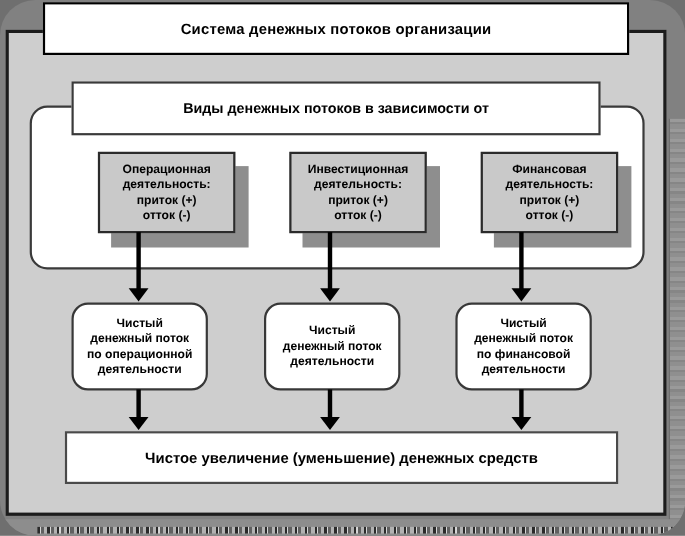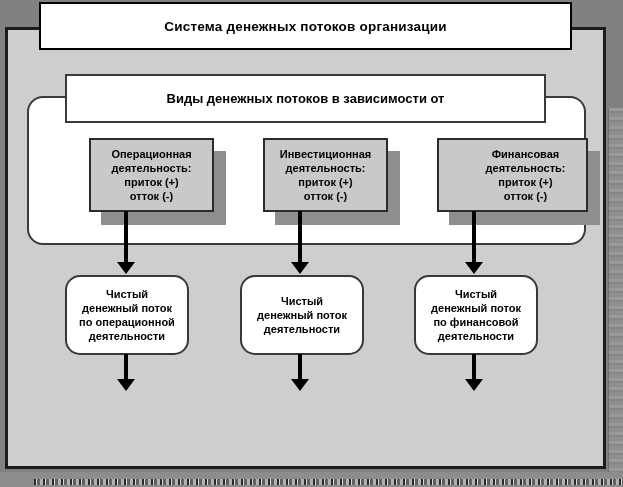--- a/index.html
+++ b/index.html
@@ -7,20 +7,21 @@
     font-family:"Liberation Sans","DejaVu Sans",sans-serif;
     background:#6f6f6f;
   }
   .page{
     position:relative;
     width:623px;height:487px;
     overflow:hidden;
     background:var(--outer_bg,#818181);
     font-weight:bold;
     color:var(--text,#000000);
+    border-radius:32px;
   }
   
   .noise-right{
     position:absolute;right:0;top:108px;width:14px;bottom:0;
     background:
       repeating-linear-gradient(180deg,#9a9a9a 0 3px,#868686 3px 5px,#8f8f8f 5px 9px);
     border-left:1px solid #6d6d6d;
   }
   .noise-bottom{
     position:absolute;left:0;right:0;bottom:0;height:15px;
@@ -64,21 +65,21 @@
     position:absolute;top:138px;width:121px;height:70px;
     background:var(--box_bg,#c9c9c9);
     border:2px solid var(--box_border,#2b2b2b);
     box-shadow:12px 13px 0 var(--box_shadow,#8e8e8e);
     z-index:3;
     display:flex;flex-direction:column;align-items:center;justify-content:center;
     font-size:11px;line-height:14px;text-align:center;margin-left:24px;
   }
   .pos-a1{left:65px;}
   .pos-a2{left:239px;}
-  .pos-a3{left:413px;padding-left:26px;}
+  .pos-a3{left:413px;}
   .node{
     position:absolute;top:275px;width:120px;height:76px;
     background:var(--node_bg,#ffffff);
     border:2px solid var(--node_border,#383838);
     border-radius:15px;
     z-index:3;
     display:flex;flex-direction:column;align-items:center;justify-content:center;
     font-size:11px;line-height:14px;text-align:left;
   }
   .pos-n1{left:65px;}
@@ -188,14 +189,17 @@
     </div>
   <div class="arrow rowB col-2">
       <div class="shaft"></div>
       <div class="head"></div>
     </div>
   <div class="arrow rowB col-3">
       <div class="shaft"></div>
       <div class="head"></div>
     </div>
 
+  <div class="result-bar">
+    <span>Чистое увеличение (уменьшение) денежных средств</span>
+  </div>
 
 </div>
 
 </body></html>

